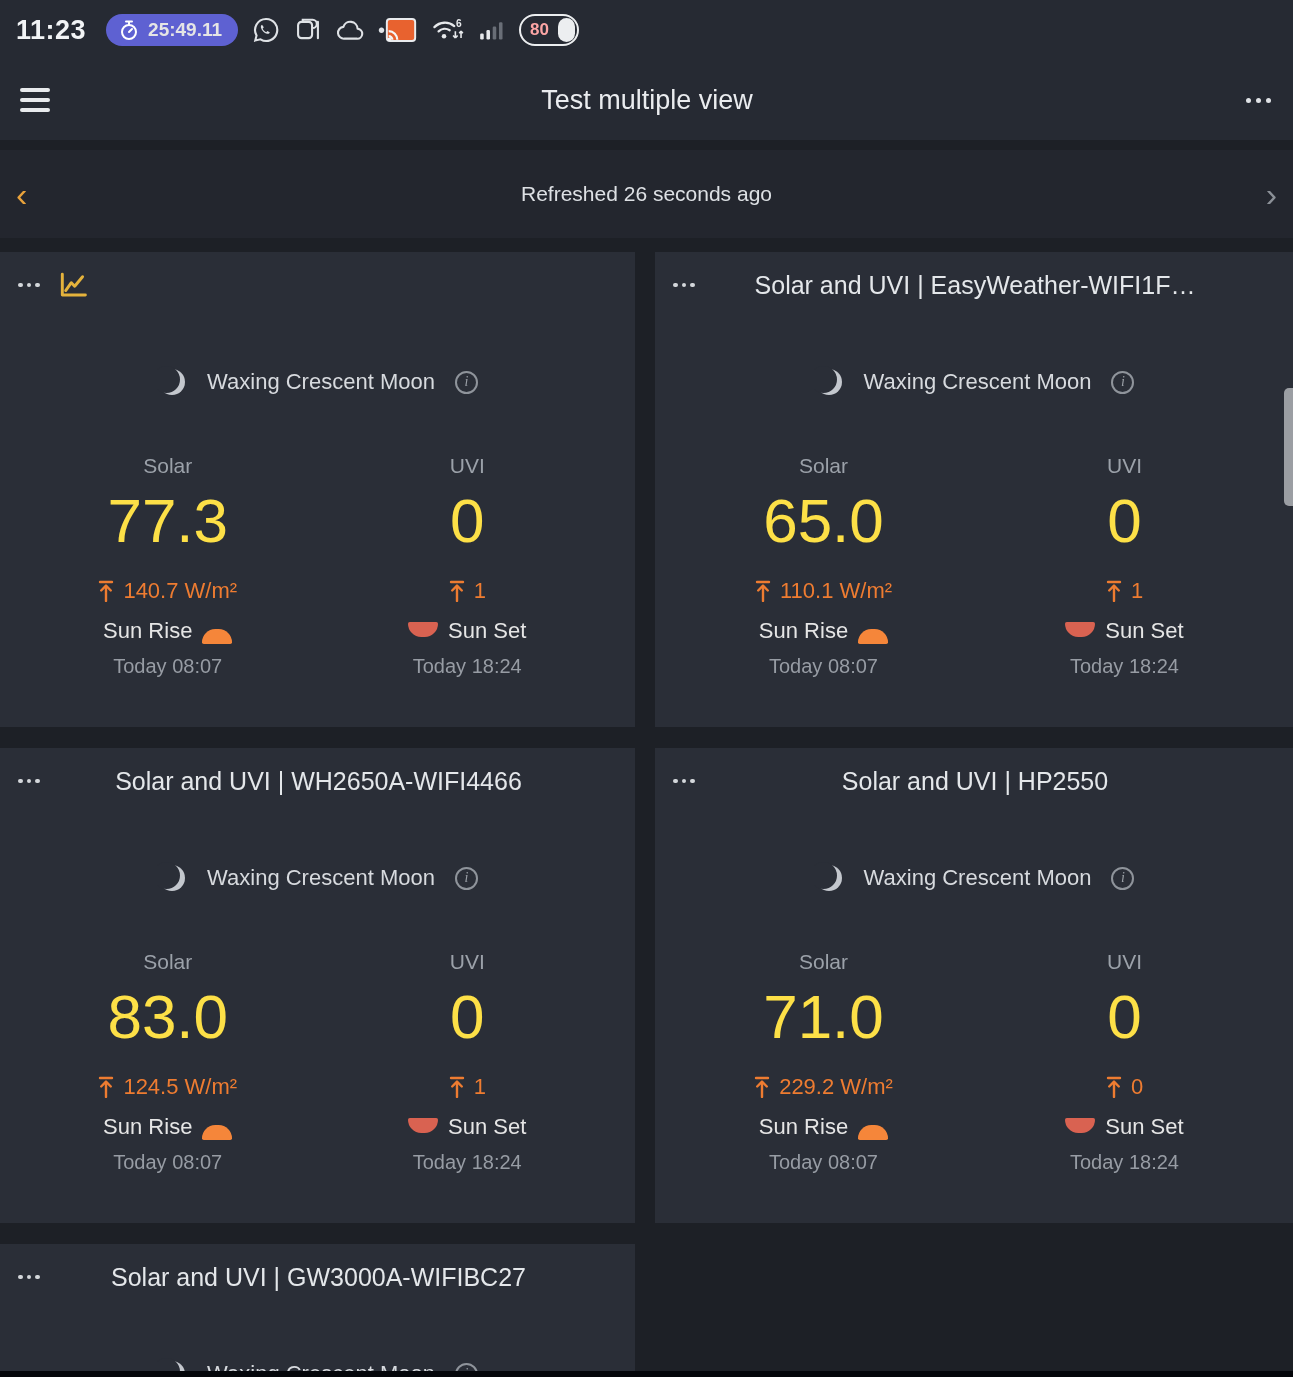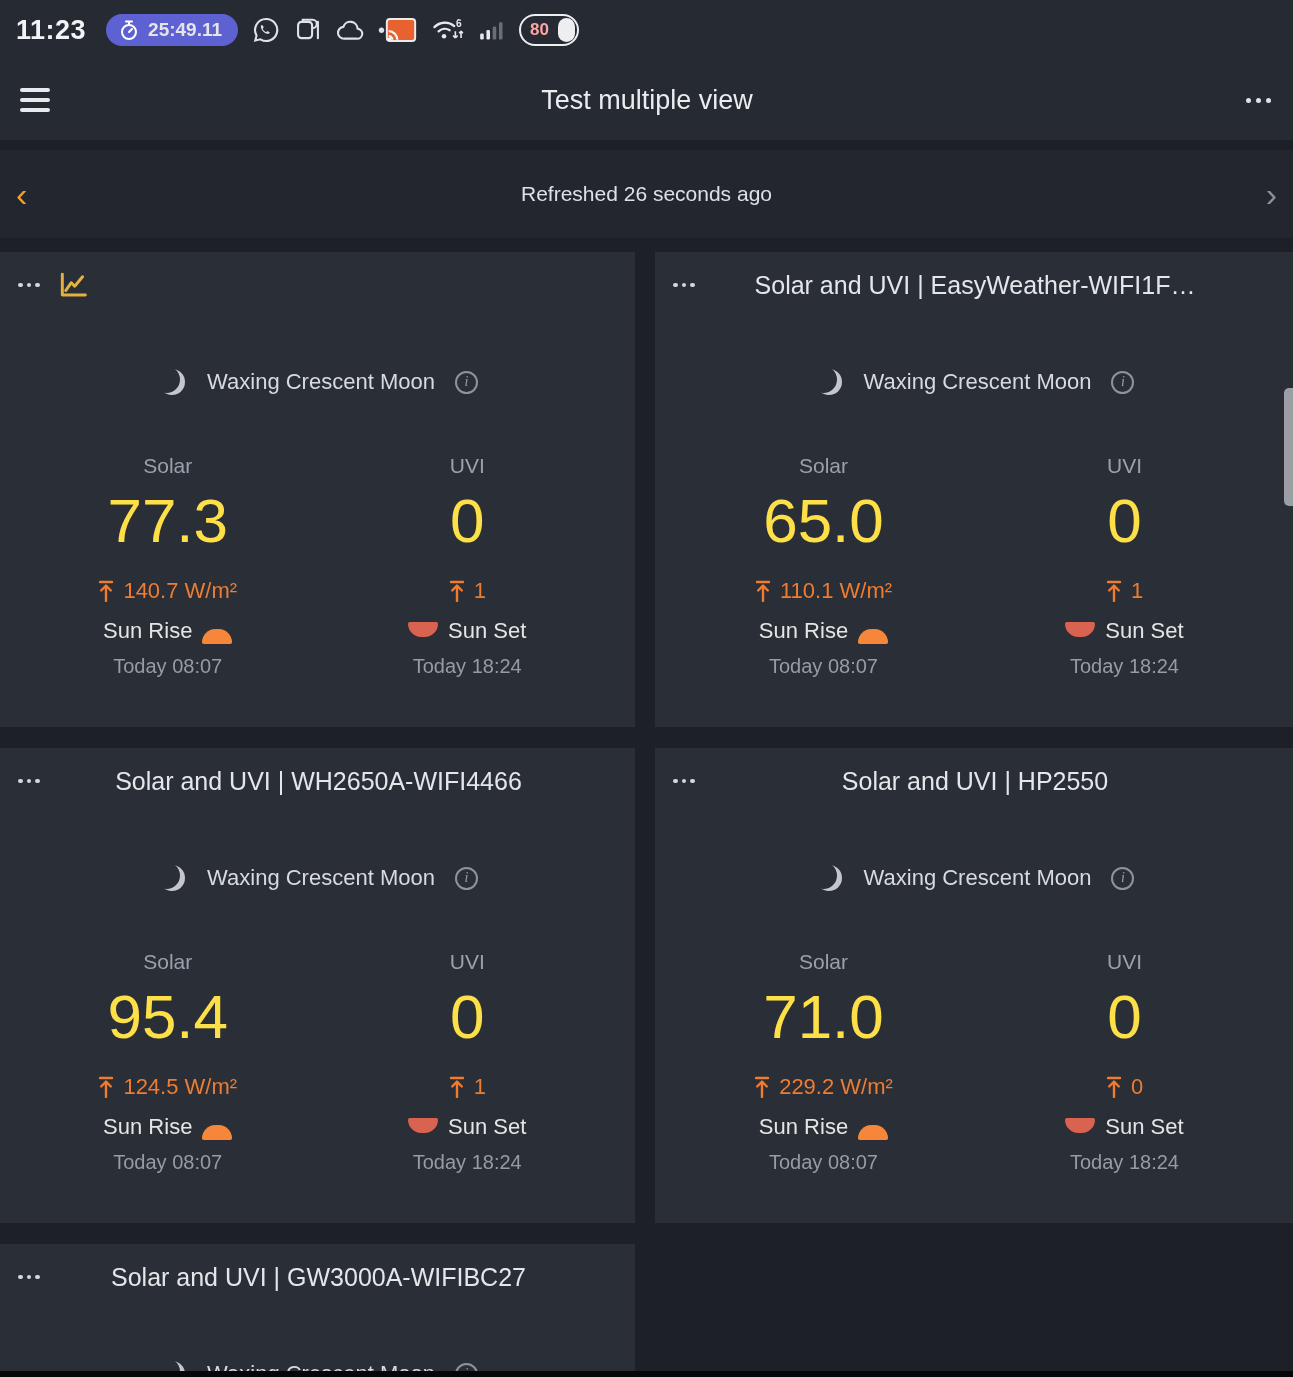--- a/index.html
+++ b/index.html
@@ -298,21 +298,21 @@
         <svg width="30" height="34" viewBox="0 0 30 34">
             <circle cx="15" cy="17" r="13" fill="#c3c7cd"></circle>
             <circle cx="9.5" cy="14.5" r="13.5" fill="#2a2e37"></circle>
           </svg>
         <span class="moon-label">Waxing Crescent Moon</span>
         <span class="info-icon">i</span>
       </div>
       <div class="stats-row">
         <div class="stat-col">
           <span class="stat-label">Solar</span>
-          <span class="stat-value">95.4</span>
+          <span class="stat-value">83.0</span>
           <span class="max-row">
             <svg width="16" height="22" viewBox="0 0 16 22">
                 <path d="M2 2h12" stroke="#ee7c31" stroke-width="2.4" stroke-linecap="round"></path>
                 <path d="M8 21V7" stroke="#ee7c31" stroke-width="2.4" stroke-linecap="round"></path>
                 <path d="M3.2 10.5L8 5.6l4.8 4.9" fill="none" stroke="#ee7c31" stroke-width="2.4" stroke-linecap="round" stroke-linejoin="round"></path>
               </svg>
             <span>124.5 W/m²</span>
           </span>
           <span class="sun-row">
             <span>Sun Rise</span>

